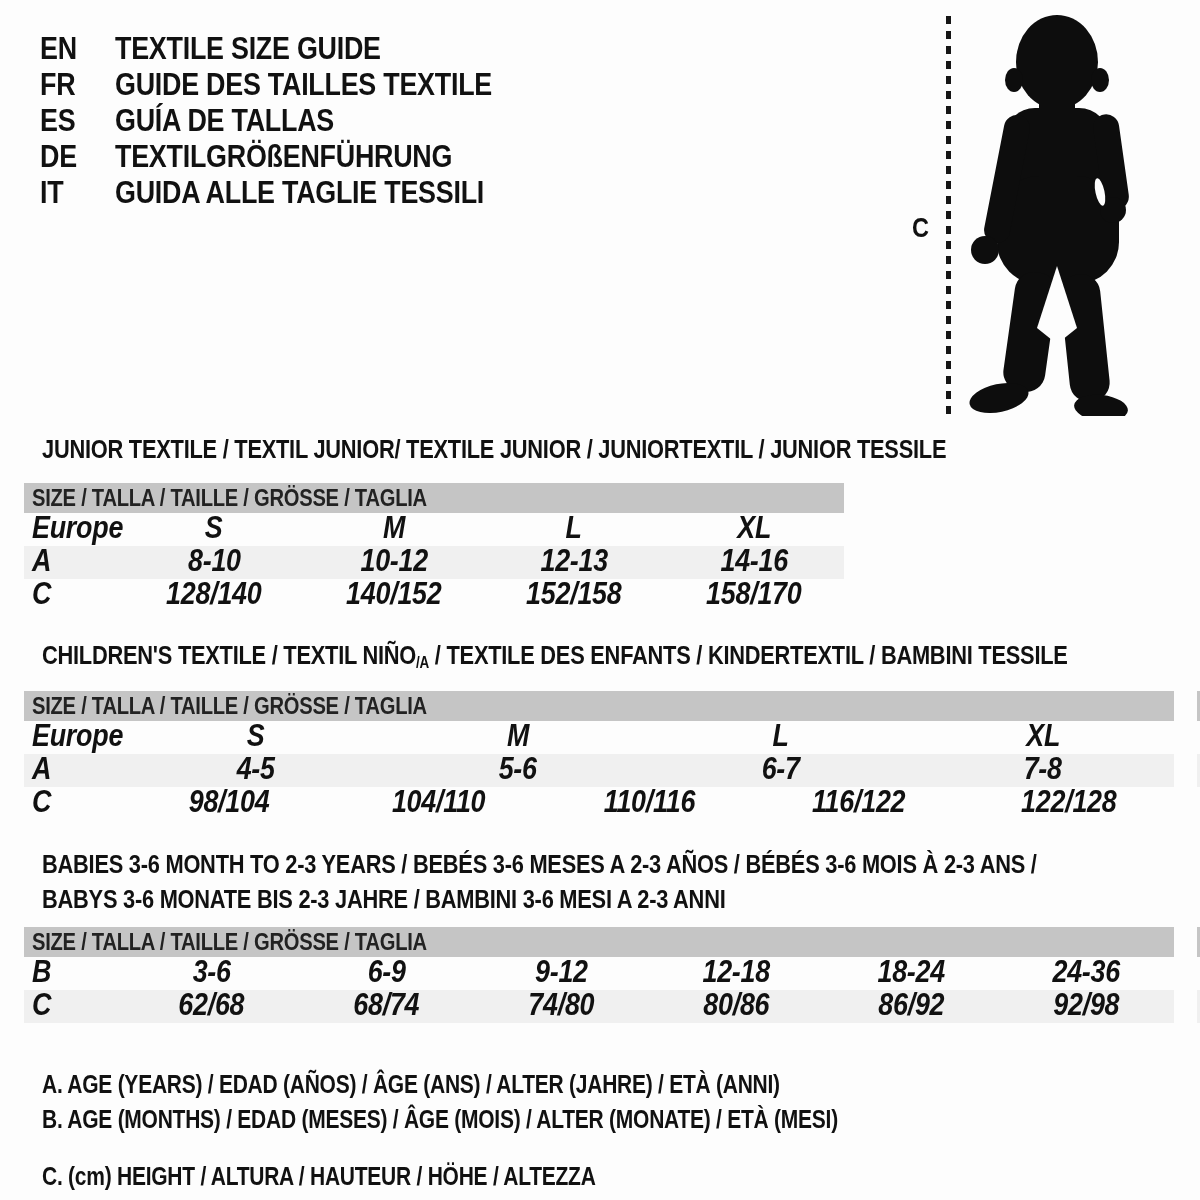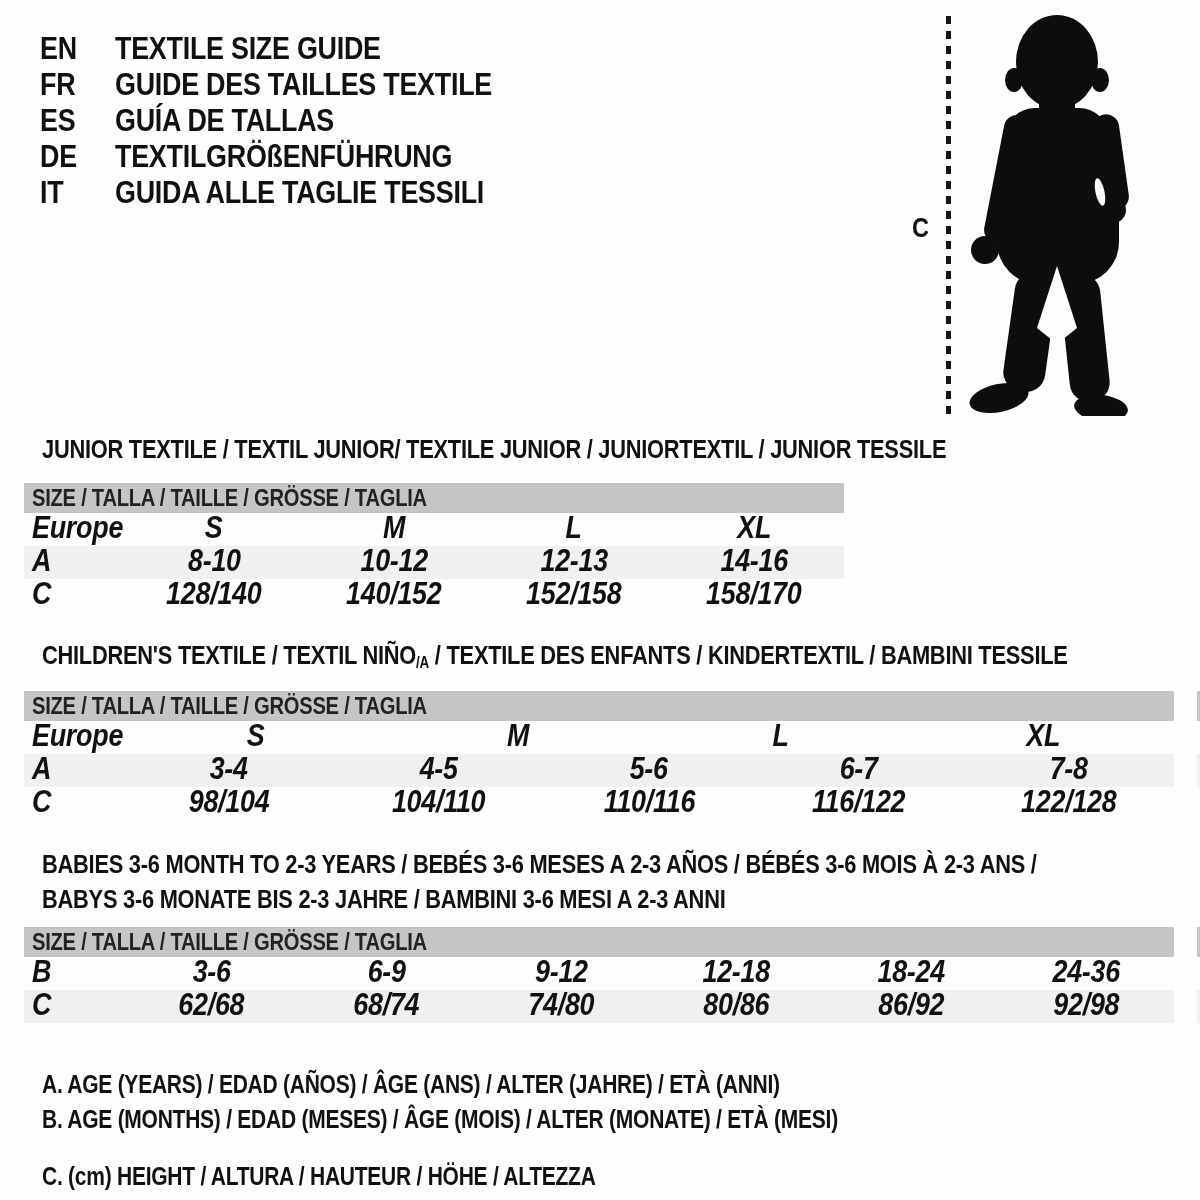--- a/index.html
+++ b/index.html
@@ -165,23 +165,20 @@
     <span class="cell">
         <span class="cdc">L</span>
       </span>
     <span class="cell">
         <span class="cdc">XL</span>
       </span>
   </div>
   <div class="t-row stripe">
     <span class="cell-label"><span class="cd">A</span></span>
     <span class="cell">
-        <span class="cdc">3-4</span>
-      </span>
-    <span class="cell">
         <span class="cdc">4-5</span>
       </span>
     <span class="cell">
         <span class="cdc">5-6</span>
       </span>
     <span class="cell">
         <span class="cdc">6-7</span>
       </span>
     <span class="cell">
         <span class="cdc">7-8</span>

